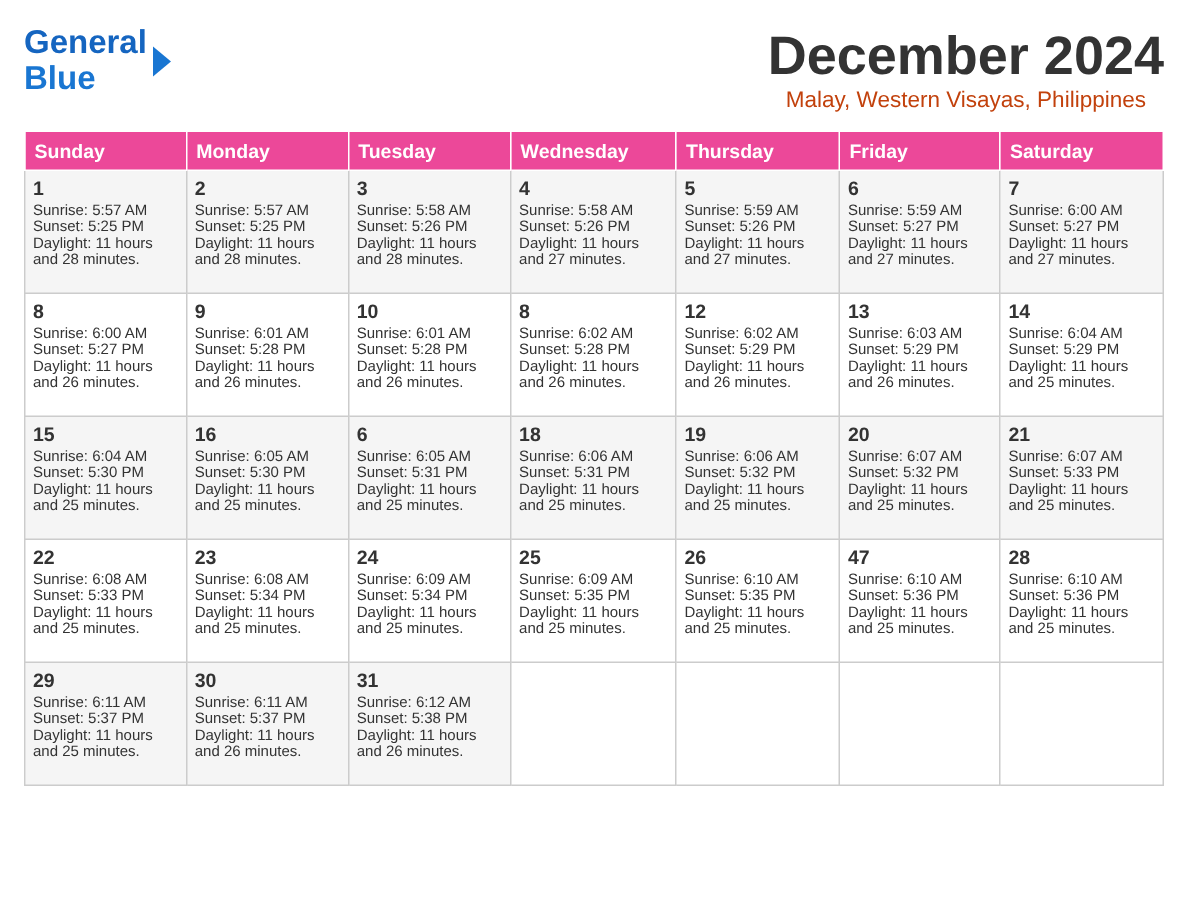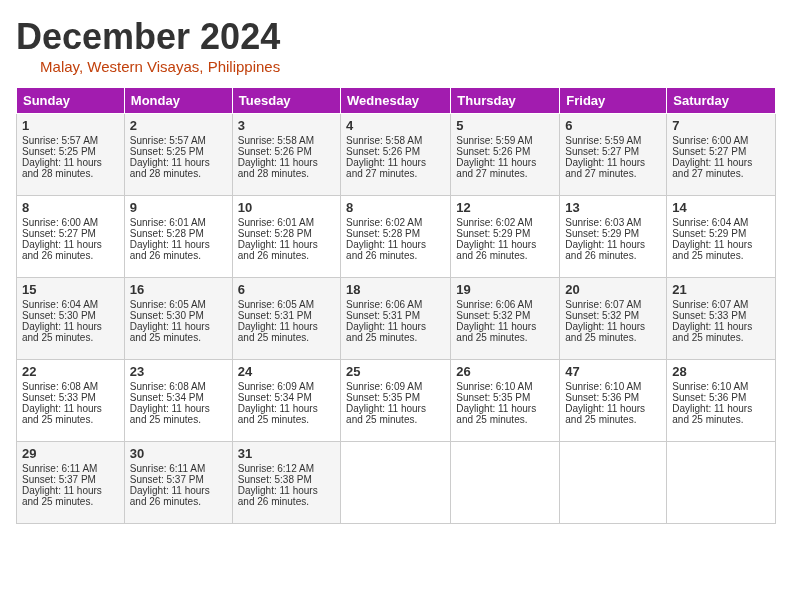--- a/index.html
+++ b/index.html
@@ -32,37 +32,37 @@
     .logo-arrow {
       width: 0;
       height: 0;
       border-left: 12px solid #1976d2;
       border-top: 10px solid transparent;
       border-bottom: 10px solid transparent;
       margin-left: 4px;
       margin-top: 2px;
     }
     .title-area {
-      text-align: right;
+      text-align: center;
     }
     .month-title {
       font-size: 36px;
       font-weight: bold;
       color: #333;
     }
     .location-title {
       font-size: 15px;
       color: #c2410c;
     }
     .calendar {
       width: 100%;
       border-collapse: collapse;
     }
     .calendar th {
-      background: #a21caf;
+      background: #ec4899;
       color: #fff;
       font-size: 13px;
       font-weight: bold;
       padding: 5px 6px;
       text-align: left;
       border: 1px solid #fff;
     }
     .calendar td {
       vertical-align: top;
       border: 1px solid #ccc;
@@ -87,20 +87,28 @@
     }
     .empty-cell {
       background: #fff !important;
       border-color: #ddd;
     }
   </style>
 </head>
 <body>
 
 <div class="header">
+  <div class="logo">
+    <div>
+      <div class="logo-text">
+        <span>General</span><br><span style="color:#1976d2;">Blue</span>
+      </div>
+    </div>
+    <div class="logo-arrow"></div>
+  </div>
   <div class="title-area">
     <div class="month-title">December 2024</div>
     <div class="location-title">Malay, Western Visayas, Philippines</div>
   </div>
 </div>
 
 <table class="calendar">
   <thead>
     <tr id="header-row">
         <th>Sunday</th>

